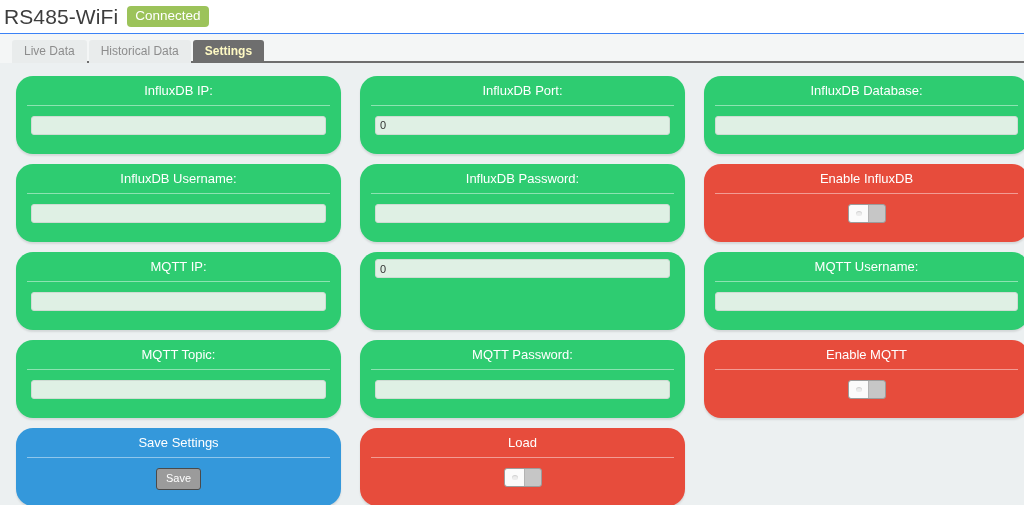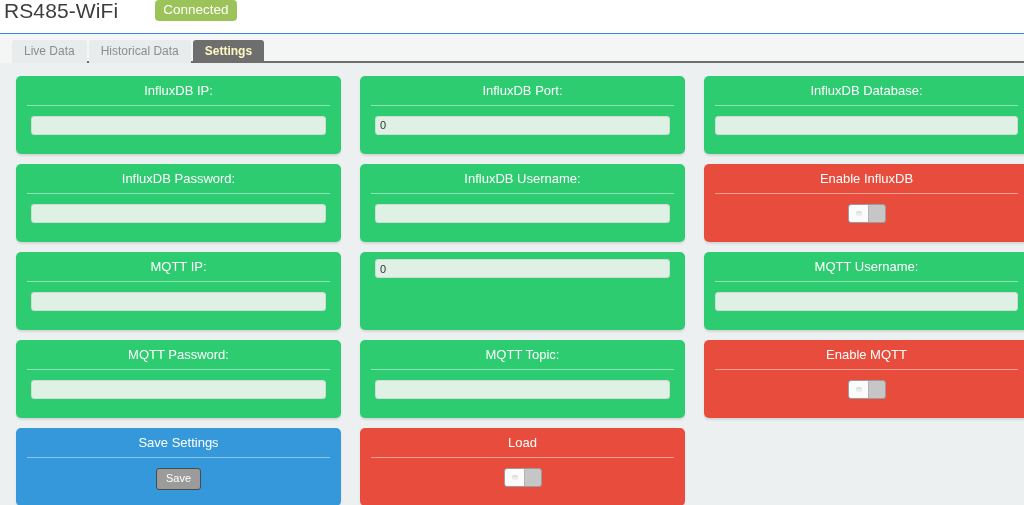--- a/index.html
+++ b/index.html
@@ -9,23 +9,22 @@
     background: #ecf0f1;
     font-family: "Liberation Sans", sans-serif;
     overflow: hidden;
   }
 
   
   .header {
     height: 33px;
     background: #ffffff;
     display: flex;
-    align-items: flex-start;
+    align-items: center;
     padding: 0 0 0 4px;
-    gap: 28px;
   }
   .app-title {
     font-size: 21px;
     color: #3d3d3d;
     font-weight: 400;
     letter-spacing: .1px;
     line-height: 1;
   }
   .status-badge {
     margin-left: 9px;
@@ -77,21 +76,21 @@
 
   
   .grid {
     padding: 13px 14px 0 16px;
     display: grid;
     grid-template-columns: 325px 325px 325px;
     column-gap: 19px;
     row-gap: 10px;
   }
   .card {
-    border-radius: 5px;
+    border-radius: 17px;
     padding: 7px 11px 3px 11px;
     height: 78px;
     box-shadow: 0 2px 2px rgba(0,0,0,.10);
     position: relative;
   }
   .card.green  { background: #2ecc71; }
   .card.red    { background: #e74c3c; }
   .card.blue   { background: #3498db; }
   .card.empty  { background: transparent; box-shadow: none; }
 
@@ -193,26 +192,26 @@
     <div class="card-title">InfluxDB Port:</div>
     <input class="text-input" type="text" value="0" style="">
   </div>
 
   <div class="card green">
     <div class="card-title">InfluxDB Database:</div>
     <input class="text-input wide" type="text" value="" style="">
   </div>
 
   <div class="card green">
+    <div class="card-title">InfluxDB Username:</div>
+    <input class="text-input" type="text" value="" style="">
+  </div>
+
+  <div class="card green">
     <div class="card-title">InfluxDB Password:</div>
-    <input class="text-input" type="text" value="" style="">
-  </div>
-
-  <div class="card green">
-    <div class="card-title">InfluxDB Username:</div>
     <input class="text-input" type="text" value="" style="">
   </div>
 
   <div class="card red">
     <div class="card-title">Enable InfluxDB</div>
     <div class="switch switch-row">
       <span class="knob"></span>
     </div>
   </div>
 
@@ -224,26 +223,26 @@
   <div class="card green">
     <input class="text-input" type="text" value="0" style="">
   </div>
 
   <div class="card green">
     <div class="card-title">MQTT Username:</div>
     <input class="text-input wide" type="text" value="" style="">
   </div>
 
   <div class="card green">
+    <div class="card-title">MQTT Topic:</div>
+    <input class="text-input" type="text" value="" style="">
+  </div>
+
+  <div class="card green">
     <div class="card-title">MQTT Password:</div>
-    <input class="text-input" type="text" value="" style="">
-  </div>
-
-  <div class="card green">
-    <div class="card-title">MQTT Topic:</div>
     <input class="text-input" type="text" value="" style="">
   </div>
 
   <div class="card red">
     <div class="card-title">Enable MQTT</div>
     <div class="switch switch-row">
       <span class="knob"></span>
     </div>
   </div>
 

